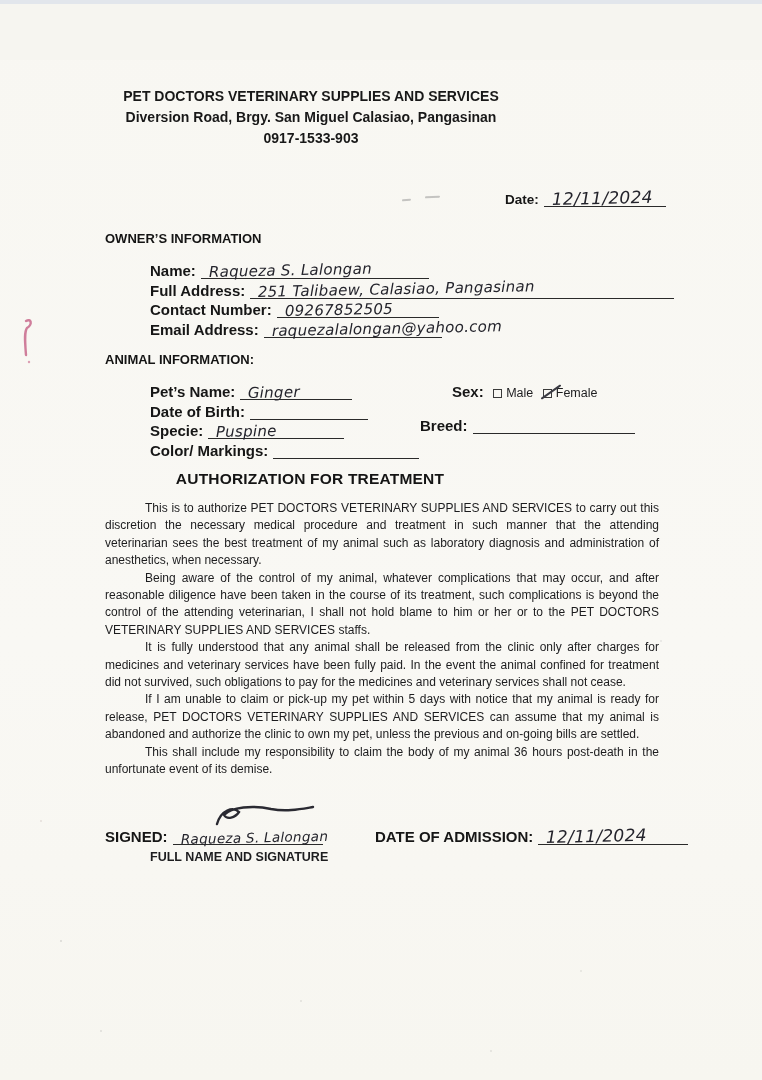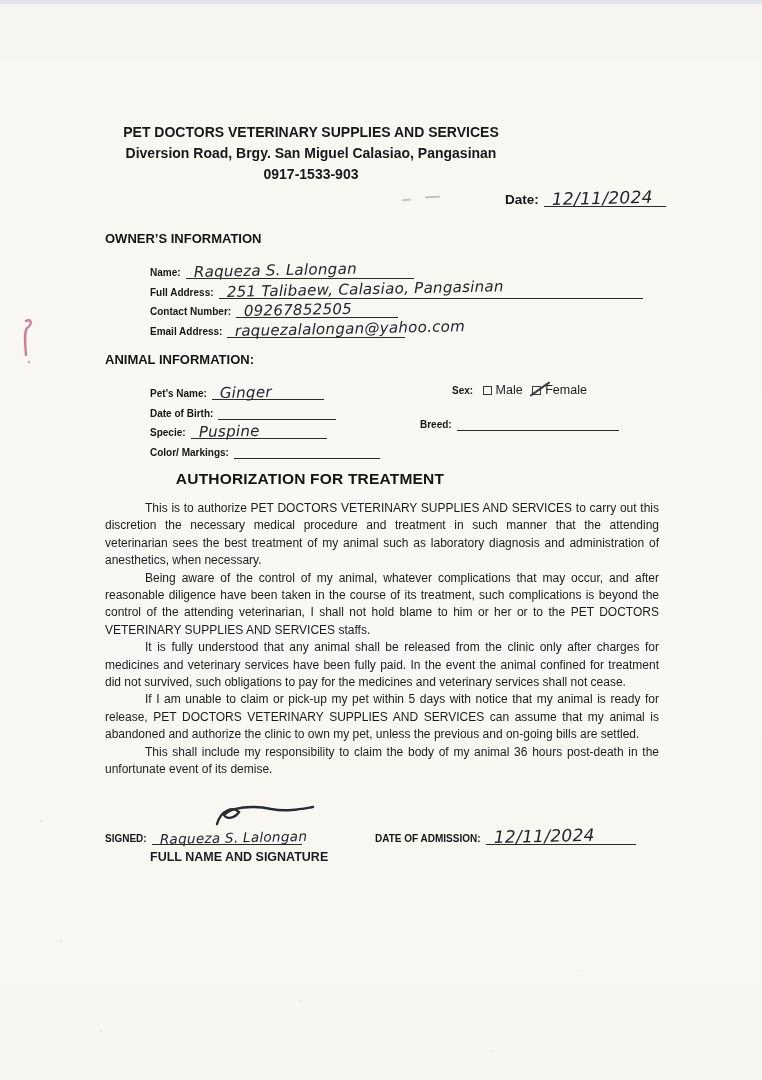--- a/index.html
+++ b/index.html
@@ -25,24 +25,24 @@
     background:rgba(130,130,130,.25); border-radius:50%;
     box-shadow: 40px 90px 0 rgba(120,120,120,.2), 240px 60px 0 rgba(120,120,120,.18),
       520px 30px 0 rgba(120,120,120,.16), 130px -700px 0 rgba(120,120,120,.15),
       600px -300px 0 rgba(120,120,120,.15), -20px -120px 0 rgba(150,120,120,.2),
       430px 110px 0 rgba(120,120,120,.18);
   }
   .pencil-dash { position:absolute; background:#a8a8a6; height:2px; border-radius:1px; opacity:.65; }
 
   
   .header { position:absolute; top:86px; left:0; width:622px; text-align:center;
-    font-weight:bold; font-size:14px; line-height:21px; color:#181818;margin-top:36px; }
+    font-weight:bold; font-size:14px; line-height:21px; color:#181818; }
 
   
-  .lbl { font-weight:bold; font-size:10px; color:#161616; }
+  .lbl { font-weight:bold; font-size:15px; color:#161616; }
   .fill { display:inline-block; position:relative; border-bottom:1.6px solid #2a2a2a;
     height:15px; vertical-align:-3px; margin-left:5px; }
   .hand {
     position:absolute; left:8px; bottom:-3px; white-space:nowrap;
     font-family:"DejaVu Sans", sans-serif; font-style:italic;
     color:#24242c; font-size:15px; letter-spacing:.3px; transform:rotate(-1.2deg);
     transform-origin:left bottom;
   }
   .hand.big { font-size:17px; }
 

